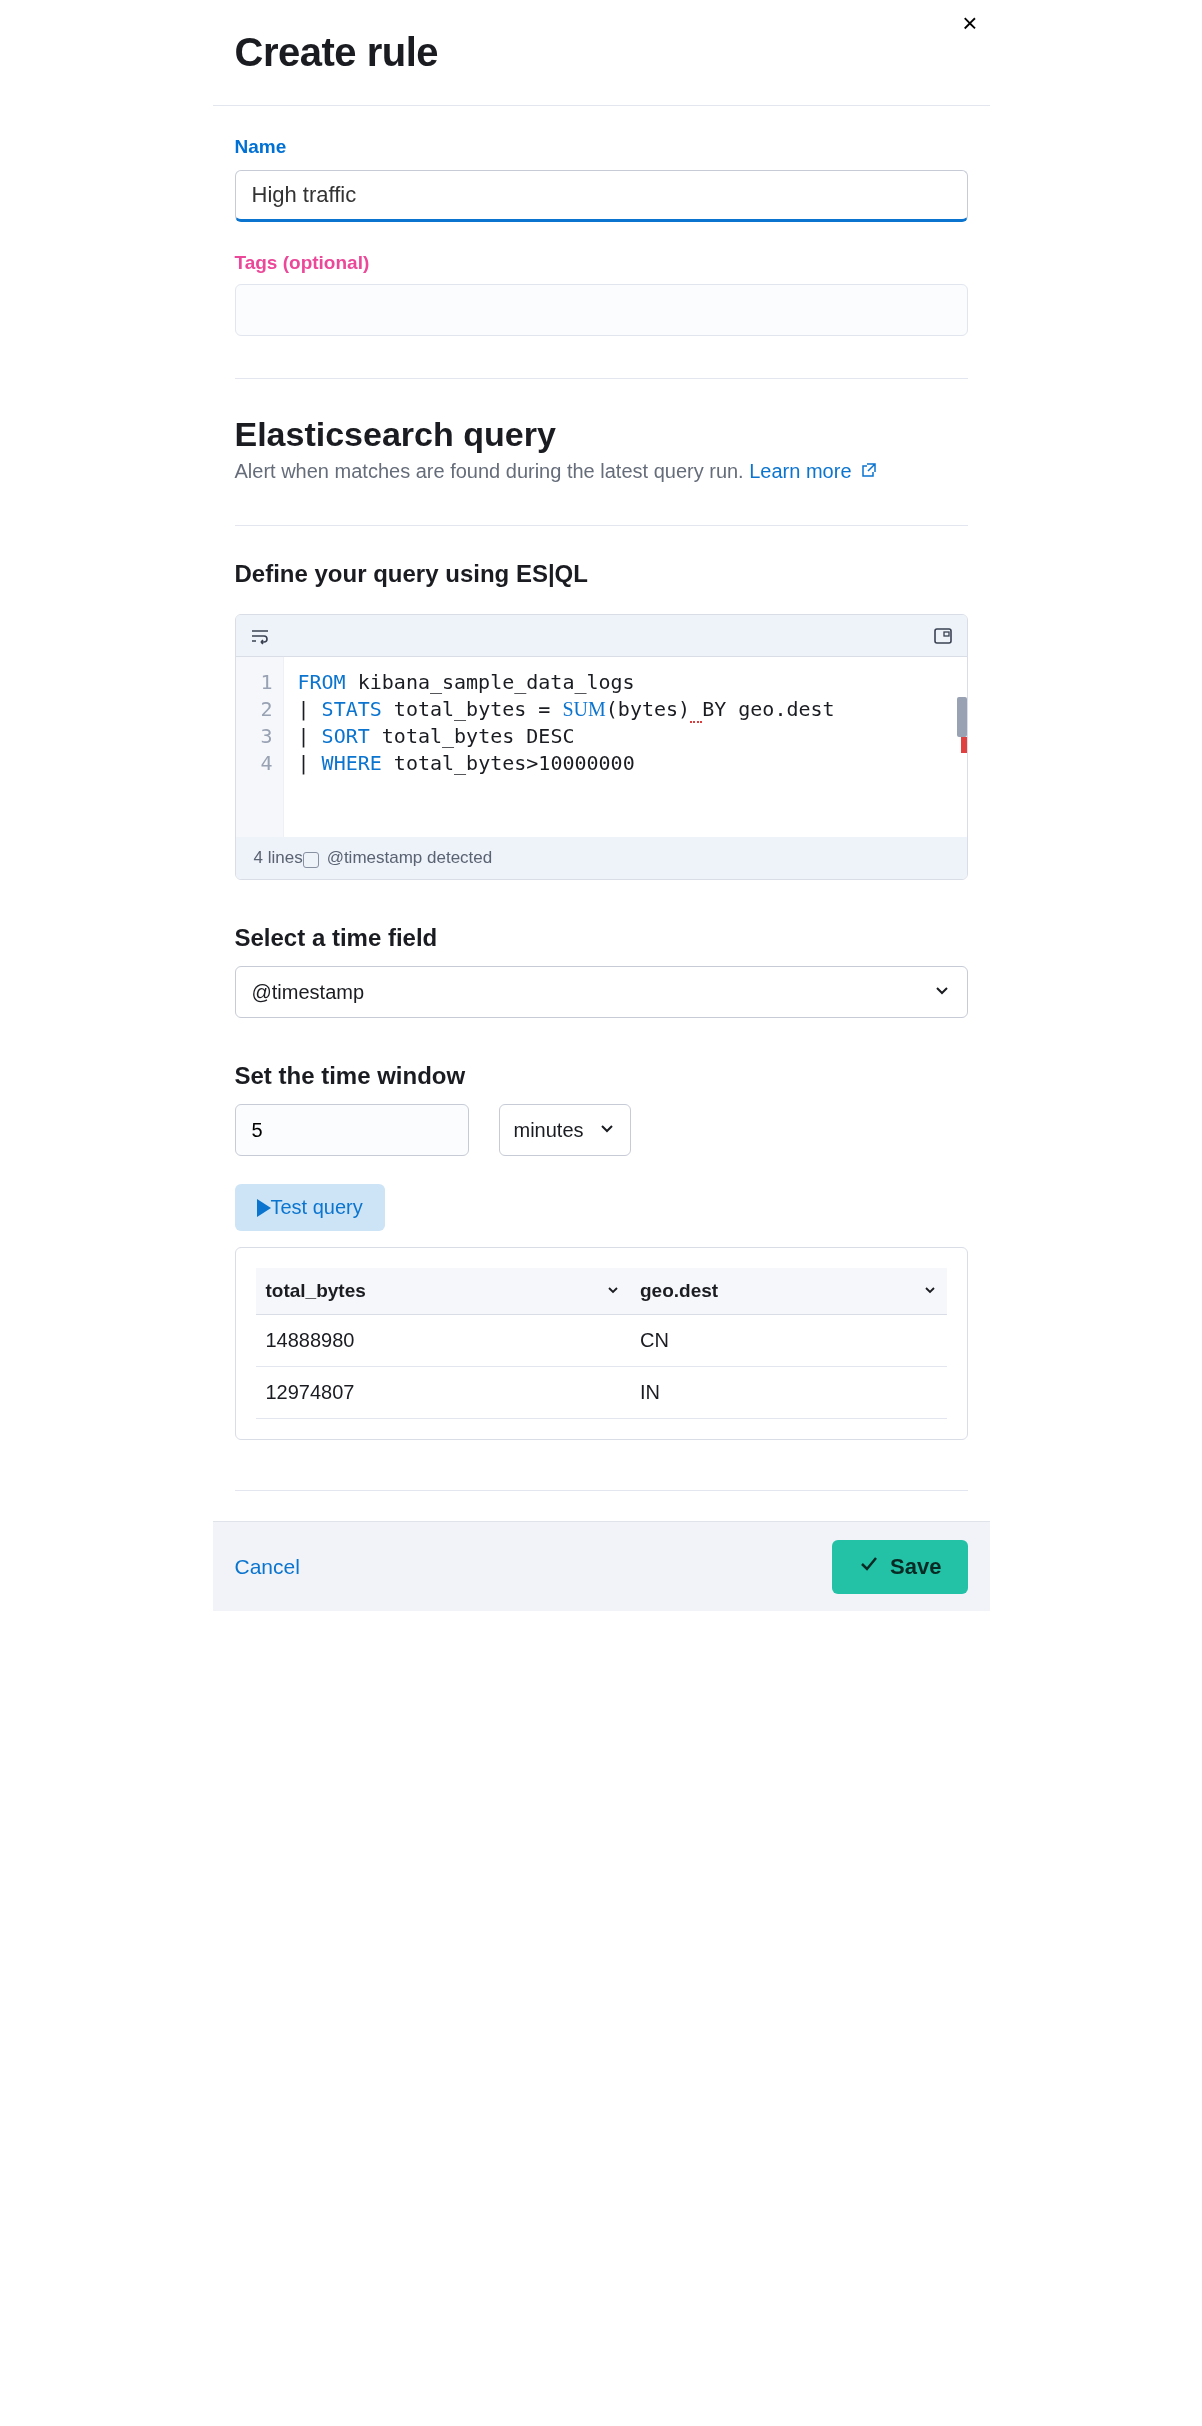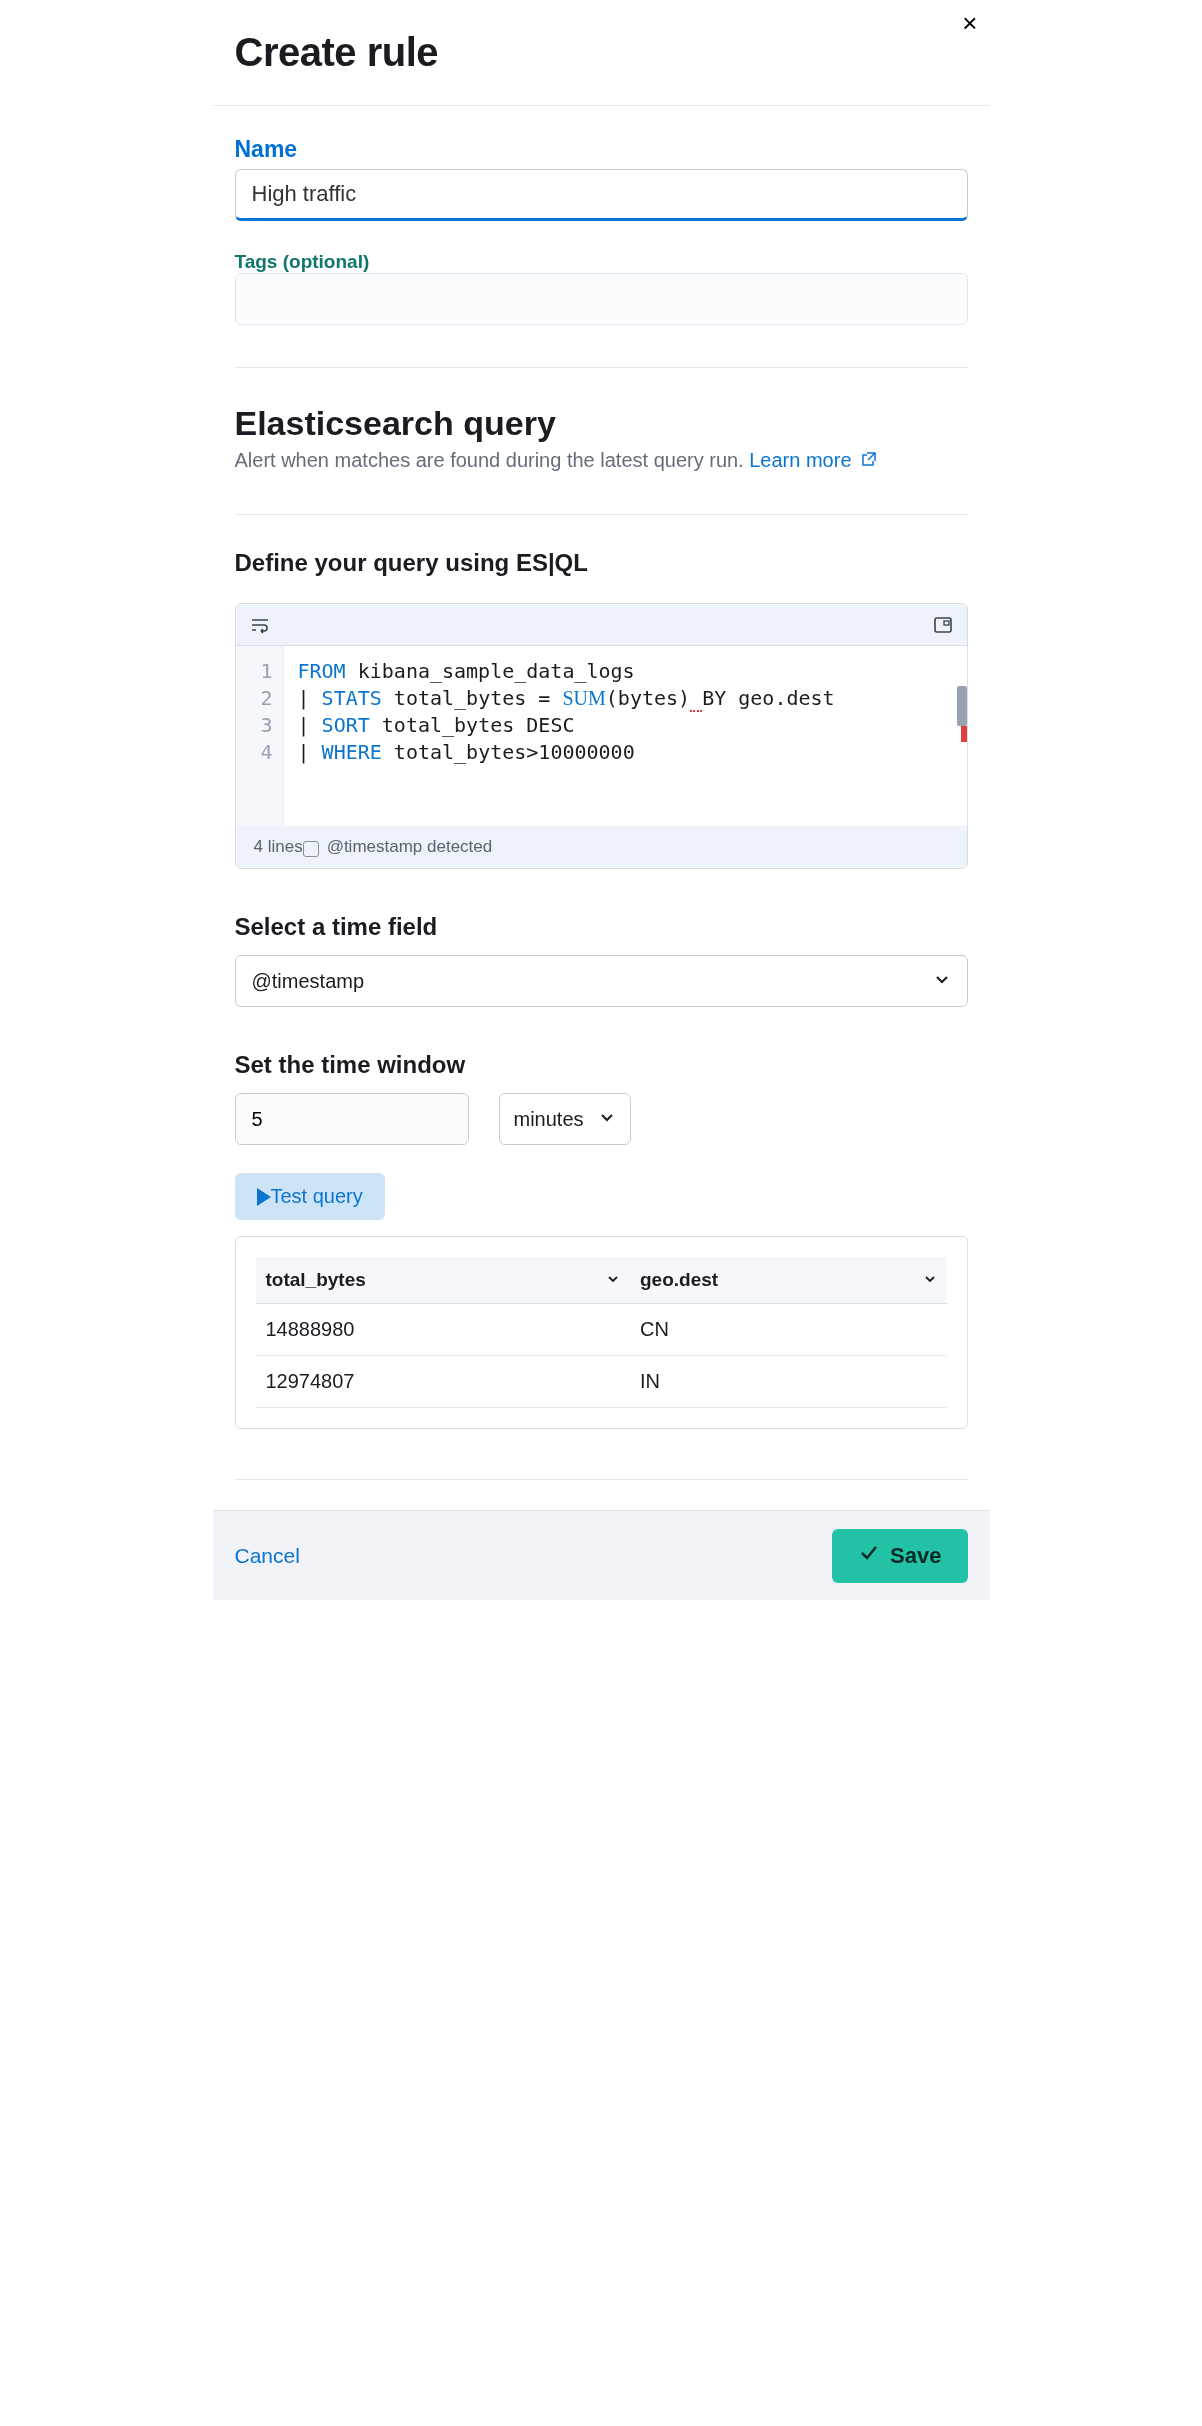--- a/index.html
+++ b/index.html
@@ -6,22 +6,22 @@
   html, body { width: 1202px; font-family: -apple-system, BlinkMacSystemFont, "Segoe UI", Helvetica, Arial, sans-serif; color: #1a1c21; background: #fff; }
   body { display: flex; justify-content: center; }
   .page { width: 777px; position: relative; }
 
   .close-x { position: absolute; top: 10px; right: 12px; font-size: 26px; font-weight: 300; color: #000; cursor: pointer; line-height: 1; }
   .header { padding: 30px 22px 30px; border-bottom: 1px solid #e3e6ef; }
   .header h1 { font-size: 40px; font-weight: 700; letter-spacing: -0.5px; }
 
   .section { padding: 0 22px; }
   .form-block { padding-top: 30px; }
-  .label-active { color: #0070d4; font-size: 23px; font-weight: 600; margin-bottom: 6px; display: block; }
-  .label-normal { color: #0f766e; font-size: 19px; font-weight: 600; display: block; }
+  .label-active { color: #0070d4; font-size: 19px; font-weight: 600; margin-bottom: 12px; display: block; }
+  .label-normal { color: #ec4899; font-size: 19px; font-weight: 600; margin-bottom: 10px; display: block; }
   .input-text { width: 100%; height: 52px; border: 1px solid #c6cbd6; border-radius: 6px; padding: 0 16px; font-size: 22px; background: #fbfcfd; color: #333; }
   .input-text.focused { border-bottom: 3px solid #0b74cf; background: #fff; }
   .tags-input { height: 52px; border: 1px solid #e1e5ee; border-radius: 6px; background: #fbfcfd; }
 
   .divider { border: none; border-top: 1px solid #e3e6ef; margin: 42px 0 0; }
 
   .sec-title { font-size: 34px; font-weight: 700; margin-top: 36px; }
   .sec-desc { font-size: 20px; color: #666d7a; margin-top: 6px; }
   .sec-desc a { color: #0b74cf; text-decoration: none; }
   .ext-link-icon { display: inline-block; margin-left: 4px; }

